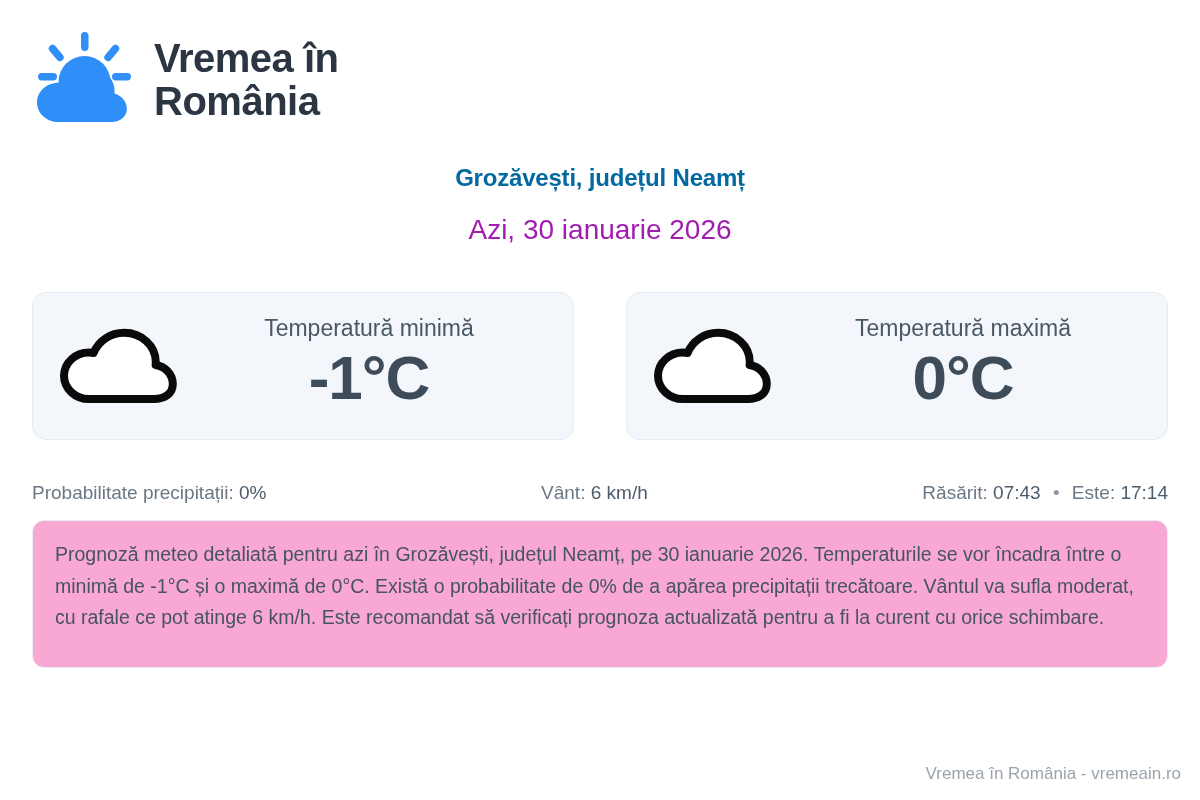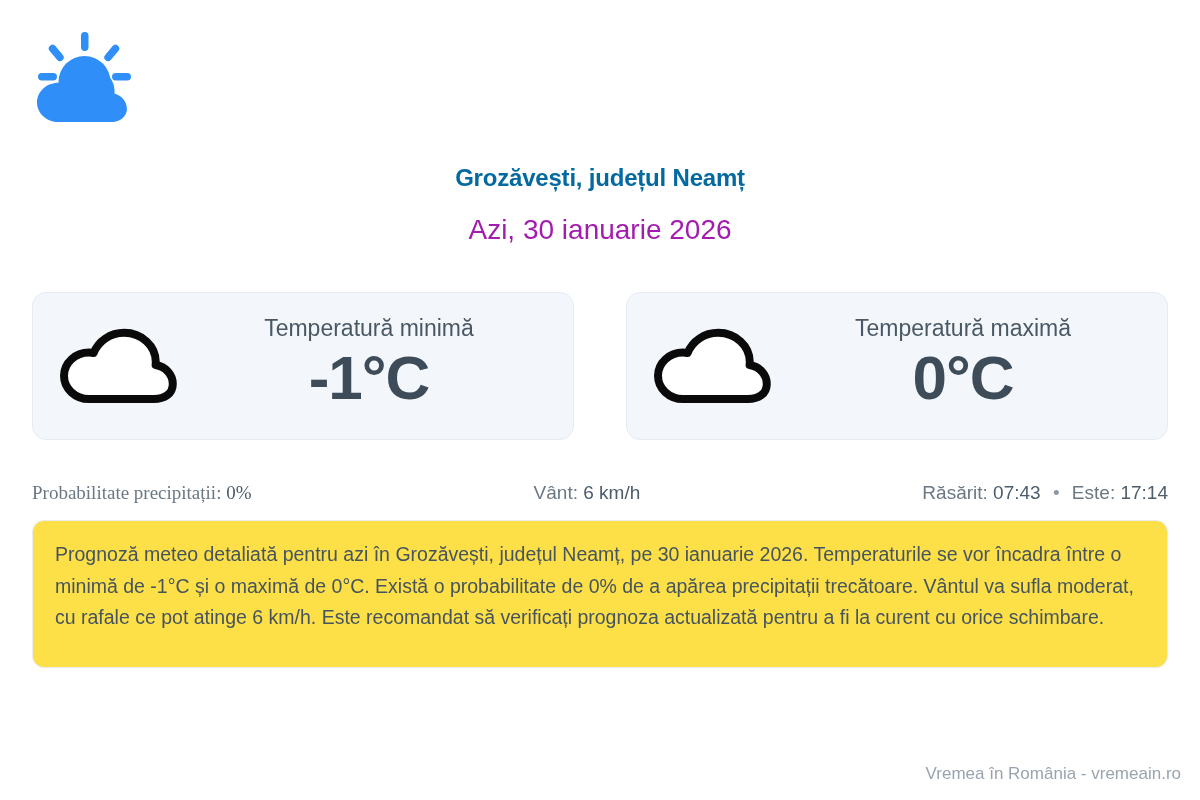--- a/index.html
+++ b/index.html
@@ -113,41 +113,41 @@
   .stats {
     display: flex;
     align-items: center;
     margin-top: 42px;
     font-size: 19px;
     color: #6b7884;
   }
   .stat {
     white-space: nowrap;
   }
-  .stat-precip { flex: 0 0 auto; font-family: Liberation Serif, serif; }
+  .stat-precip { flex: 0 0 auto; }
   .stat-wind {
     flex: 1 1 auto;
     text-align: center;
   }
   .stat-sun {
     flex: 0 0 auto;
     text-align: right;
   }
   .stat-value { color: #4d5c6b; }
   .dot-sep {
     color: #8b98a4;
     padding: 0 7px;
   }
 
   
   .desc-box {
     margin-top: 16px;
     border: 1px solid #e9edf2;
     border-radius: 12px;
-    background: #fde047;
+    background: #f9a8d4;
     padding: 18px 22px 22px 22px;
     box-sizing: border-box;
     min-height: 148px;
   }
   .desc-text {
     margin: 0;
     font-size: 19.5px;
     line-height: 1.62;
     color: #46545f;
   }
@@ -171,20 +171,22 @@
       <g fill="#2f8ef7">
         <rect x="49" y="2" width="7.5" height="19" rx="3.7"></rect>
         <rect x="20.5" y="13.5" width="7.5" height="19" rx="3.7" transform="rotate(-40 24.2 23)"></rect>
         <rect x="76" y="13.5" width="7.5" height="19" rx="3.7" transform="rotate(40 79.8 23)"></rect>
         <rect x="6" y="43" width="19" height="7.5" rx="3.7"></rect>
         <rect x="80" y="43" width="19" height="7.5" rx="3.7"></rect>
         <circle cx="52.5" cy="52" r="26"></circle>
         <path d="M26.5,92 C14.6,92 5,83.2 5,72.4 C5,61.6 14.6,52.8 26.5,52.8 C28.8,52.8 31,53.1 33,53.7 C36.5,44.2 46,37.4 57.2,37.4 C71.2,37.4 82.6,48 82.6,61 C82.6,61.9 82.5,62.8 82.4,63.6 C89.6,65.5 94.9,71.7 94.9,79 C94.9,86.2 88.2,92 80,92 Z"></path>
       </g>
     </svg>
+    <div class="brand-text"><span>Vremea în</span>
+<span>România</span></div>
   </div>
 
   <h1 class="page-title">Grozăvești, județul Neamț</h1>
   <div class="page-subtitle">Azi, 30 ianuarie 2026</div>
 
   <div class="cards">
 
     <div class="card">
       <svg class="card-icon" viewBox="0 0 132 92">
         <path d="M34,79 C20.2,79 9,68.6 9,55.8 C9,43 20.2,32.6 34,32.6 C35.6,32.6 37.1,32.7 38.6,33 C43.3,21.2 55.2,12.8 69.2,12.8 C86.6,12.8 100.8,25.9 100.8,42 C100.8,43 100.7,44 100.6,45 C110.4,46.5 117.8,54.4 117.8,63.9 C117.8,74.2 109,79 99,79 Z" fill="#ffffff" stroke="#0a0a0a" stroke-width="8" stroke-linejoin="round"></path>

